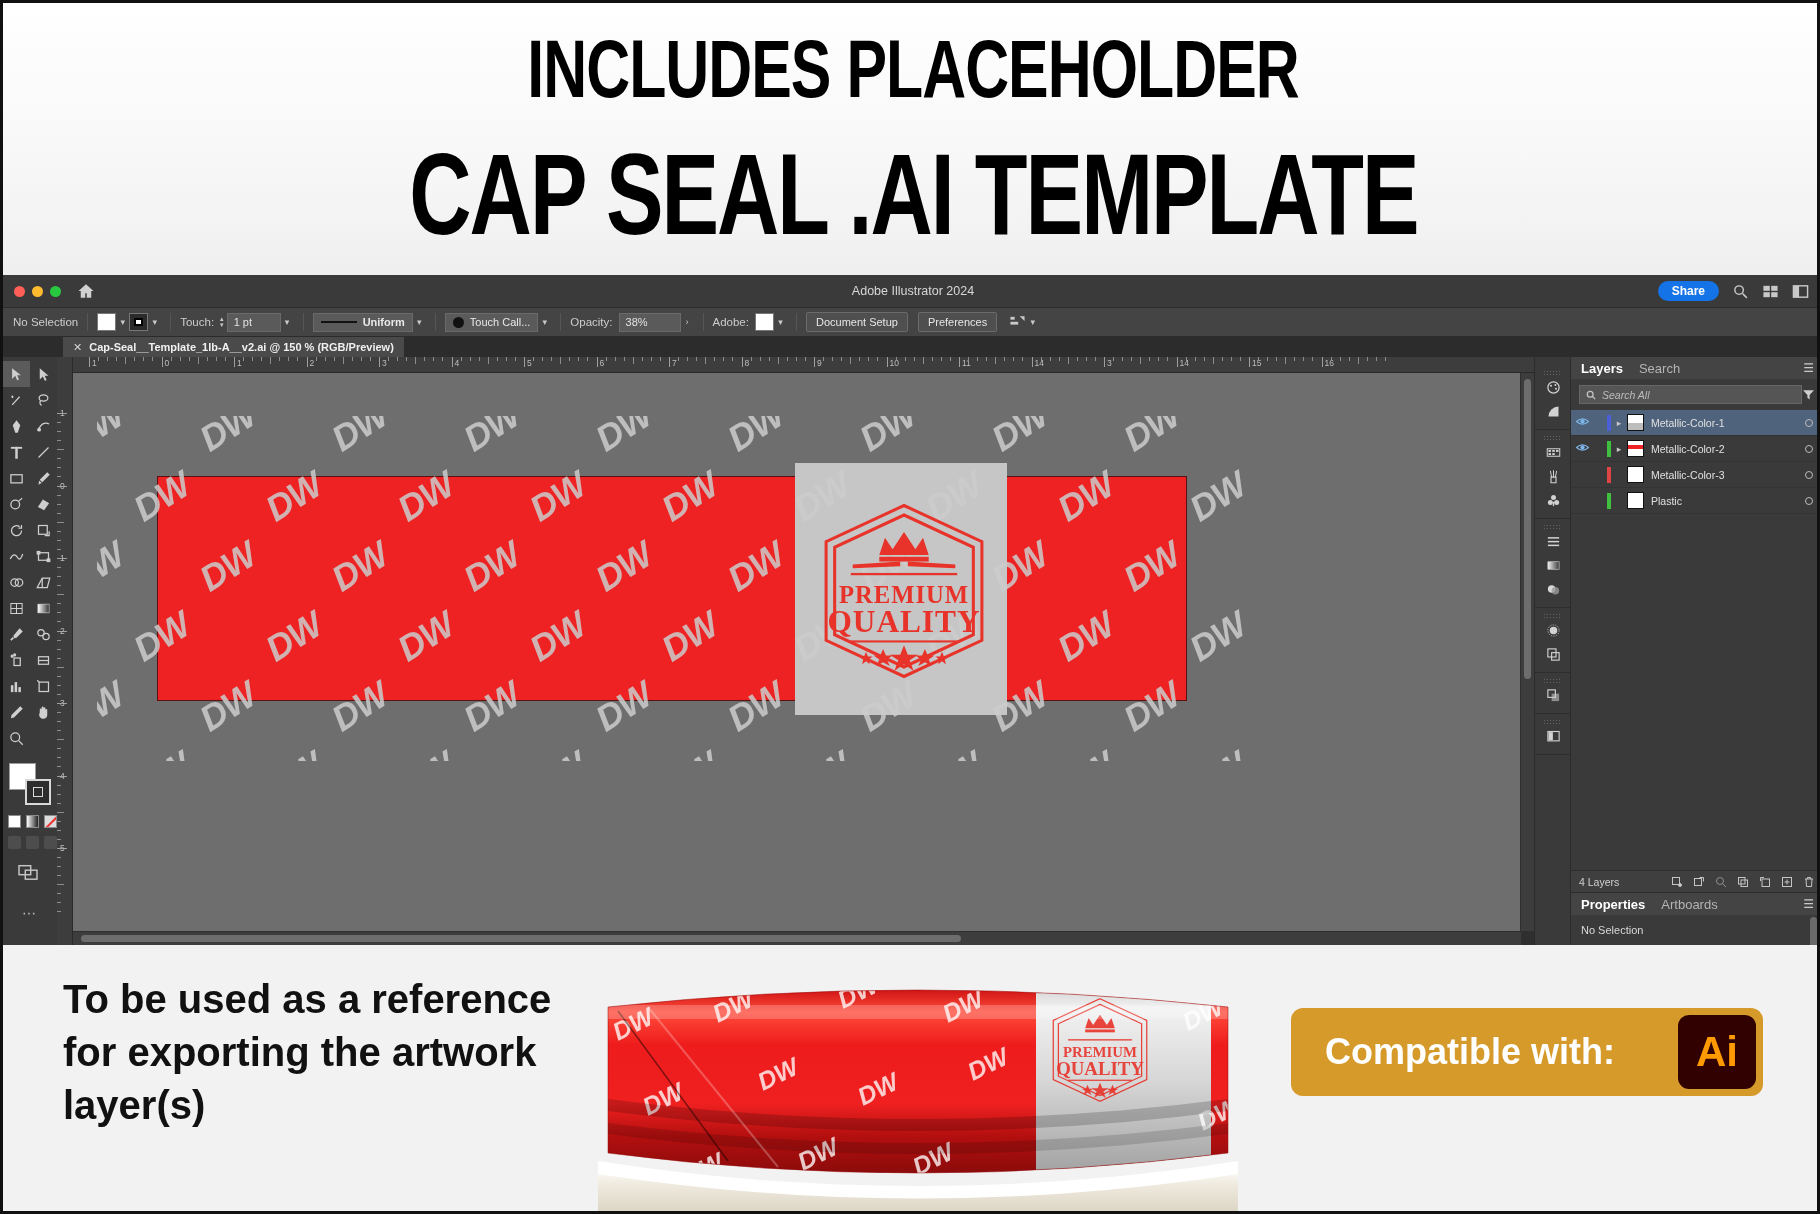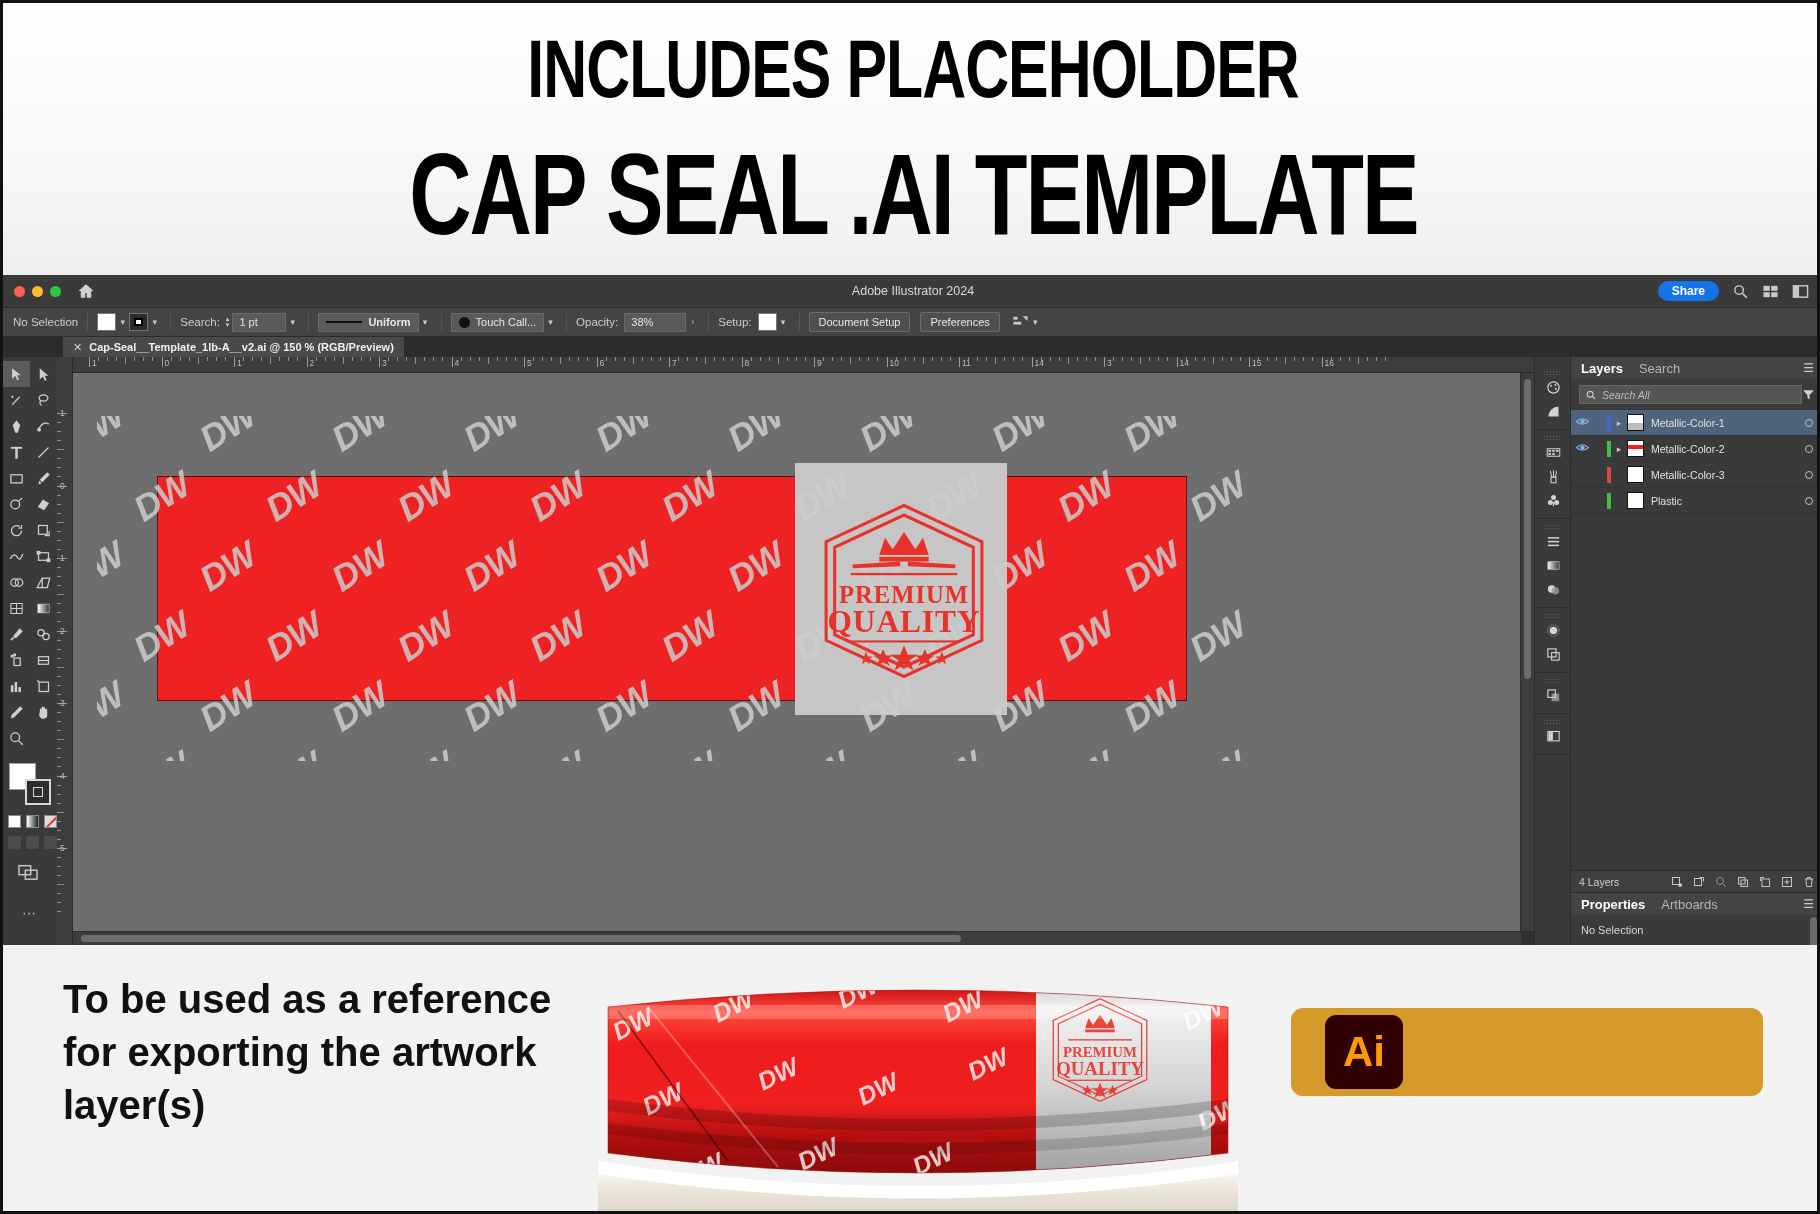--- a/index.html
+++ b/index.html
@@ -201,21 +201,21 @@
     <div class="ctrlbar">
       <span class="cb-label">No Selection</span>
       <span class="sep"></span>
       <span class="swatch"></span>
       <span class="caret">▾</span>
       <span class="swatch stroke">
           <i></i>
         </span>
       <span class="caret">▾</span>
       <span class="sep"></span>
-      <span class="cb-label">Search:</span>
+      <span class="cb-label">Touch:</span>
       <span style="width:6px"></span>
       <span class="stepper">
           <span>▴</span>
           <span>▾</span>
         </span>
       <span class="field">1 pt</span>
       <span class="caret">▾</span>
       <span class="sep"></span>
       <span class="uniform-box">
         <i class="uline"></i>
@@ -227,21 +227,21 @@
         <i class="dot"></i>
         <b style="font-weight:normal">Touch Call...</b>
       </span>
       <span class="caret">▾</span>
       <span class="sep"></span>
       <span class="cb-label">Opacity:</span>
       <span style="width:6px"></span>
       <span class="field" style="min-width:62px">38%</span>
       <span class="caret">›</span>
       <span class="sep"></span>
-      <span class="cb-label">Setup:</span>
+      <span class="cb-label">Adobe:</span>
       <span style="width:6px"></span>
       <span class="swatch"></span>
       <span class="caret">▾</span>
       <span class="sep"></span>
       <span class="btn">Document Setup</span>
       <span style="width:10px"></span>
       <span class="btn">Preferences</span>
       <span style="width:12px"></span>
       <span class="ico-sm">
         <svg viewBox="0 0 24 24" fill="currentColor">
@@ -1092,17 +1092,18 @@
         <path d="M60 36 L190 196" stroke="#fff" stroke-width="2" fill="none" opacity="0.25"></path>
         <rect x="0" y="34" width="660" height="14" fill="#fff" opacity="0.22"></rect>
       </g>
       <path d="M20 36 Q330 2 640 36 L640 182 Q330 222 20 182 Z" fill="none" stroke="#9a0d0d" stroke-width="1" opacity="0.5"></path>
       <path d="M10 190 Q330 240 650 190 L650 203 Q330 252 10 203 Z" fill="#ffffff"></path>
     </svg>
   </div>
 
   <div class="compat">
     <div class="compat-pill">
+      <span class="compat-txt">Compatible with:</span>
       <span class="ai-tile">Ai</span>
     </div>
   </div>
 
 </div>
 
 </body></html>

